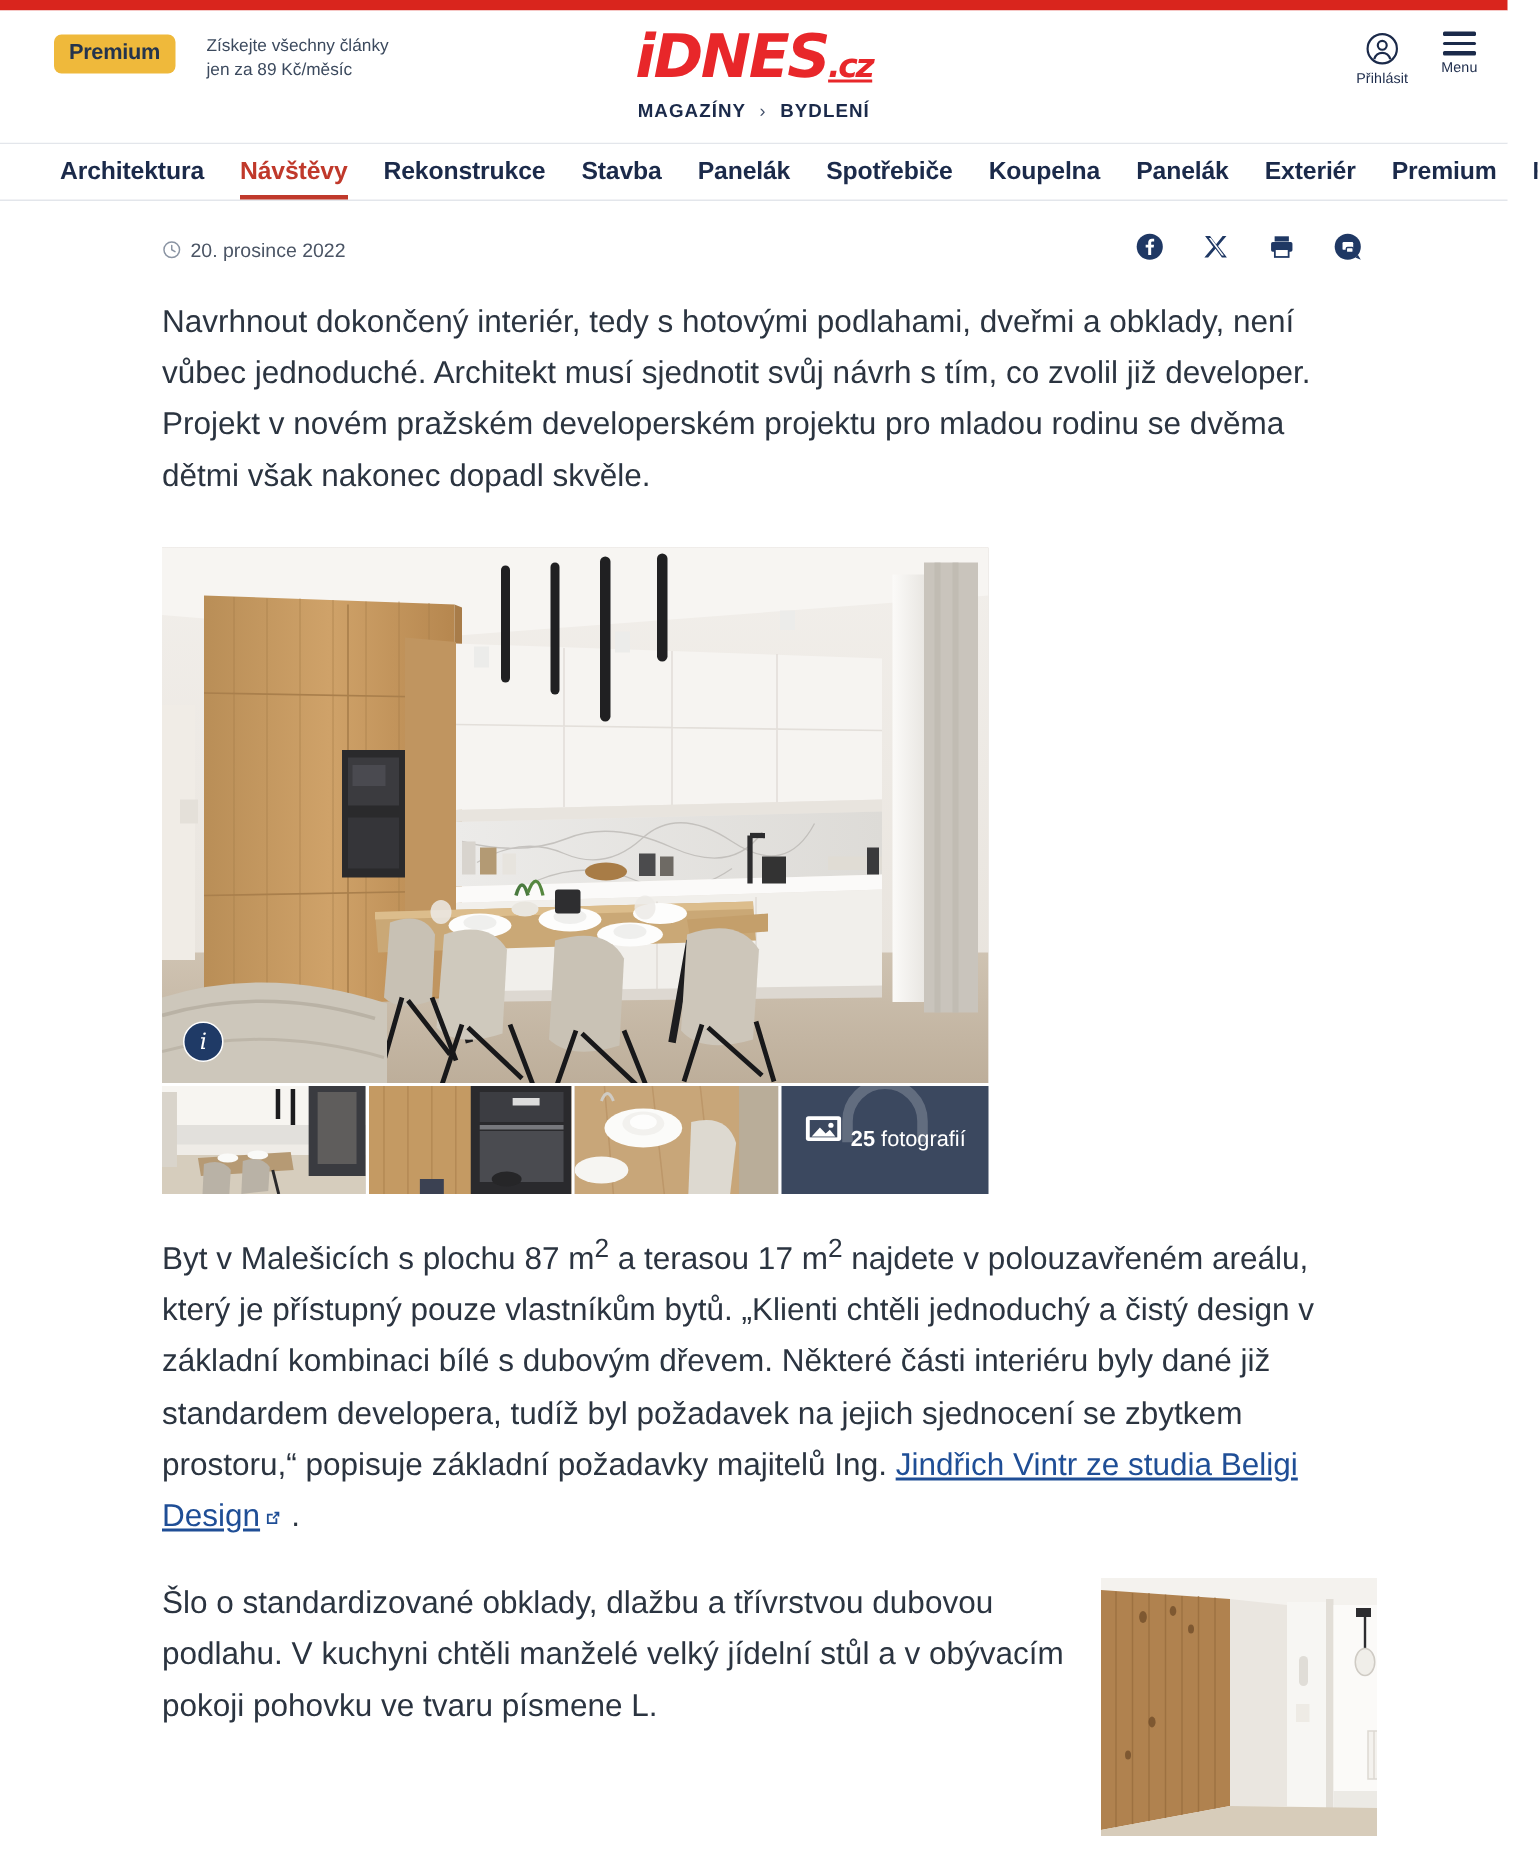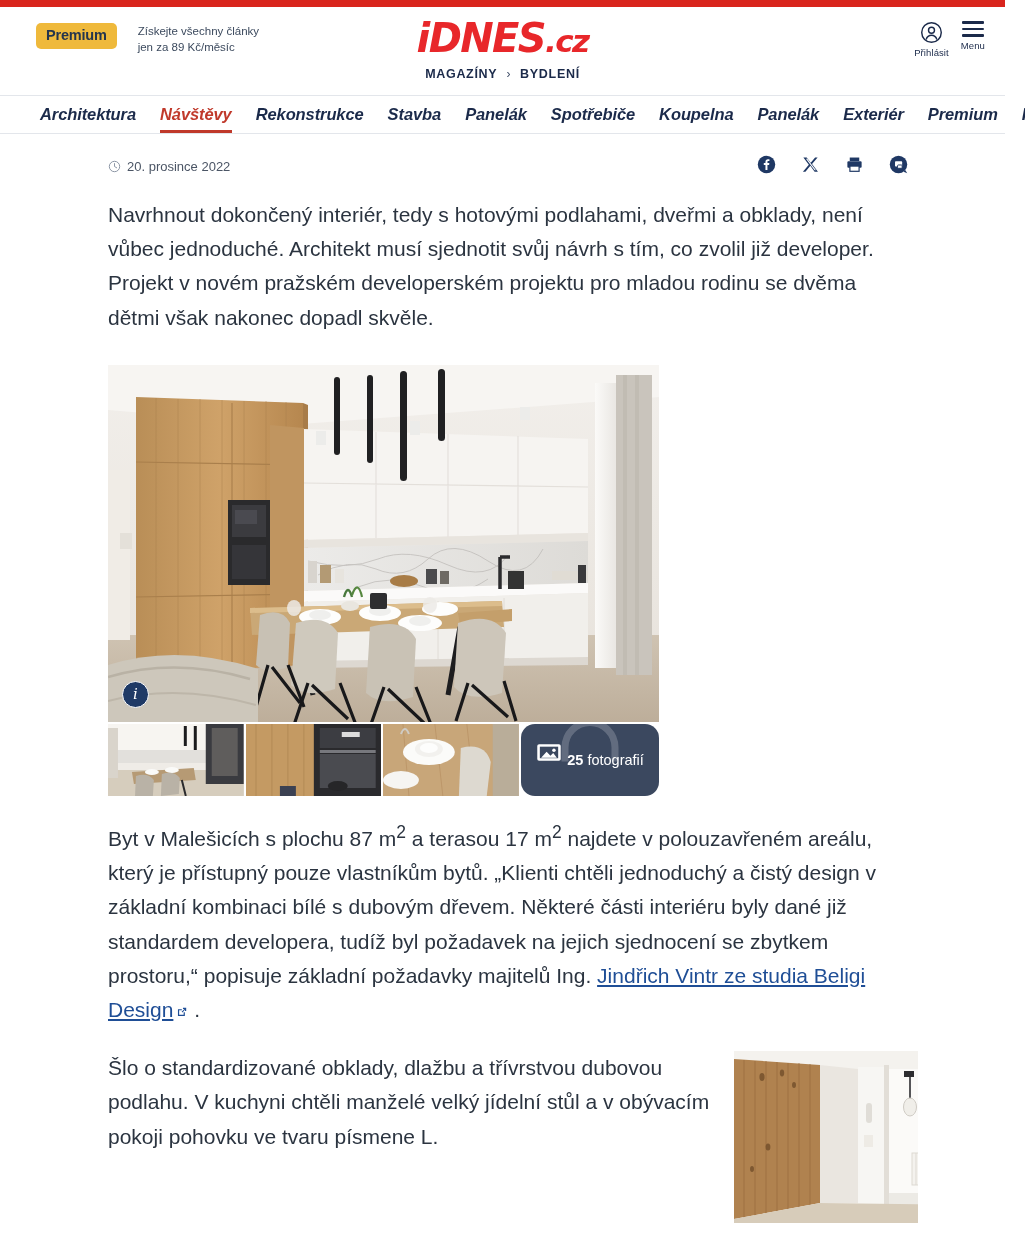--- a/index.html
+++ b/index.html
@@ -50,51 +50,50 @@
   .logo {
     font-family: "DejaVu Sans", sans-serif;
     font-weight: bold;
     font-style: italic;
     font-size: 40px;
     letter-spacing: -1.6px;
     line-height: 1;
     color: #e8272a;
     display: inline-block;
   }
-  .logo .cz { font-size: 31px; }
+  .logo .cz { font-size: 22px; text-decoration: underline; }
   .breadcrumb {
     margin-top: 9px;
     font-size: 12.5px;
     font-weight: bold;
     letter-spacing: 0.7px;
     color: #1b2a4a;
     display: flex; justify-content: center; align-items: center; gap: 9px;
   }
   .breadcrumb .sep { font-weight: normal; color: #42506a; font-size: 12px; }
 
   .header-actions {
     position: absolute; right: 20px; top: 14px;
-    display: flex; gap: 12px; align-items: flex-start;
+    display: flex; gap: 22px; align-items: flex-start;
   }
   .hdr-btn {
     display: flex; flex-direction: column; align-items: center; gap: 3px;
     color: #1b2a4a; cursor: pointer;
   }
   .hdr-btn .lbl { font-size: 9.5px; letter-spacing: 0.1px; }
   .burger { width: 22px; display: flex; flex-direction: column; gap: 4px; }
   .burger span { display: block; height: 2.6px; background: #1b2a4a; border-radius: 1px; }
 
   
   .navwrap {
     width: 1005px;
     border-top: 1px solid #e3e6eb;
     border-bottom: 1px solid #e3e6eb;
     height: 39px;
     background: #fff;
-    font-style: italic;
   }
   .nav {
     display: flex; align-items: stretch; height: 100%;
     padding-left: 40px; gap: 24px;
   }
   .nav-item {
     position: relative;
     display: flex; align-items: center;
     font-size: 16.5px;
     font-weight: bold;
@@ -160,21 +159,21 @@
     display: flex; align-items: center; justify-content: center;
     font-family: "DejaVu Serif", serif; font-style: italic;
     font-size: 15px; border: 1.5px solid #fff;
     cursor: pointer;
   }
   .thumbs { display: flex; width: 551px; height: 72px; margin-top: 2px; gap: 2px; }
   .thumb { flex: 1 1 0; position: relative; overflow: hidden; background: #cfc8bf; cursor: pointer; }
   .thumb.count {
     flex: 0 0 138px; background: #3b485f;
     display: flex; align-items: center; justify-content: center;
-    color: #fff; font-size: 14.5px; gap: 5px; position: relative; border-radius: 14px;
+    color: #fff; font-size: 14.5px; gap: 5px; position: relative;
   }
   .thumb.count .ghost {
     position: absolute; left: 50%; top: 50%; transform: translate(-50%,-55%);
     opacity: .2;
   }
   .thumb.count .lbl { position: relative; z-index: 2; }
   .thumb.count .lbl b { font-weight: bold; }
   .gallery-ic { position: relative; z-index: 2; width: 26px; height: 22px; margin-bottom: 16px; }
 
   

